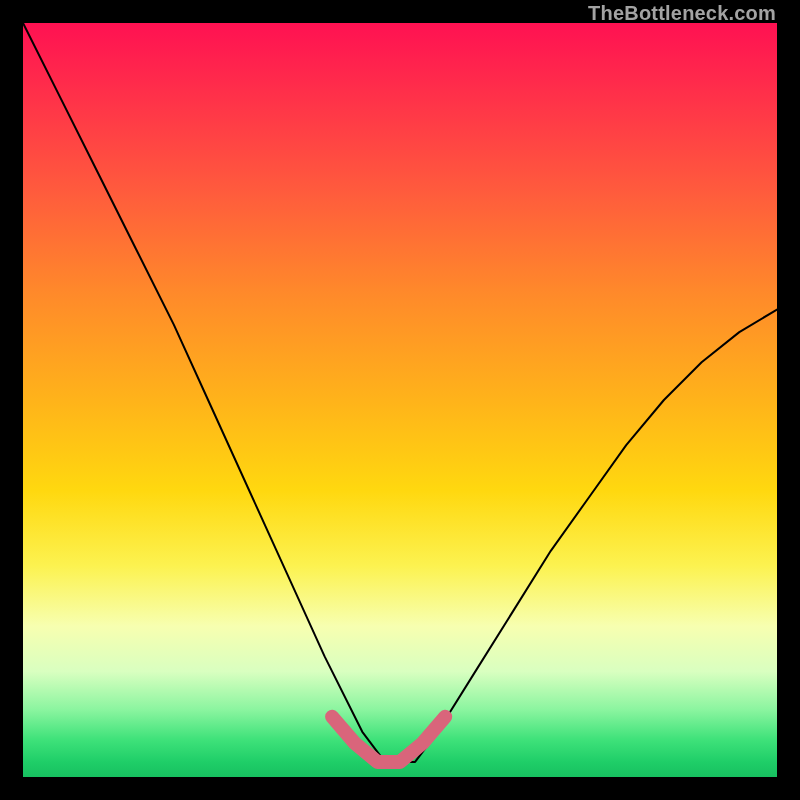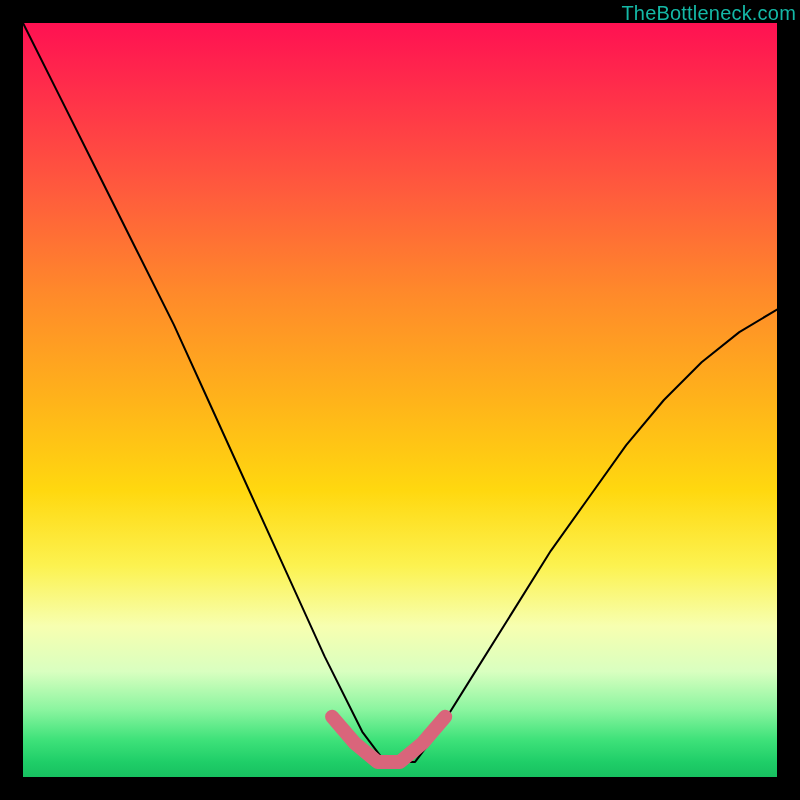--- a/index.html
+++ b/index.html
@@ -46,24 +46,24 @@
   svg.curve {
     position: absolute;
     left: 0;
     top: 0;
     width: 754px;
     height: 754px;
   }
   .watermark {
     position: absolute;
     top: 2px;
-    right: 4px;
-    color: #14b8a6;
+    right: 24px;
+    color: #a3a3a3;
     font-size: 20px;
-    font-weight: 400;
+    font-weight: 700;
     letter-spacing: 0.2px;
     user-select: none;
   }
 </style>
 </head>
 <body>
 
 <div class="frame">
   <div class="plot">
     <svg class="curve" viewBox="0 0 754 754" preserveAspectRatio="none">

